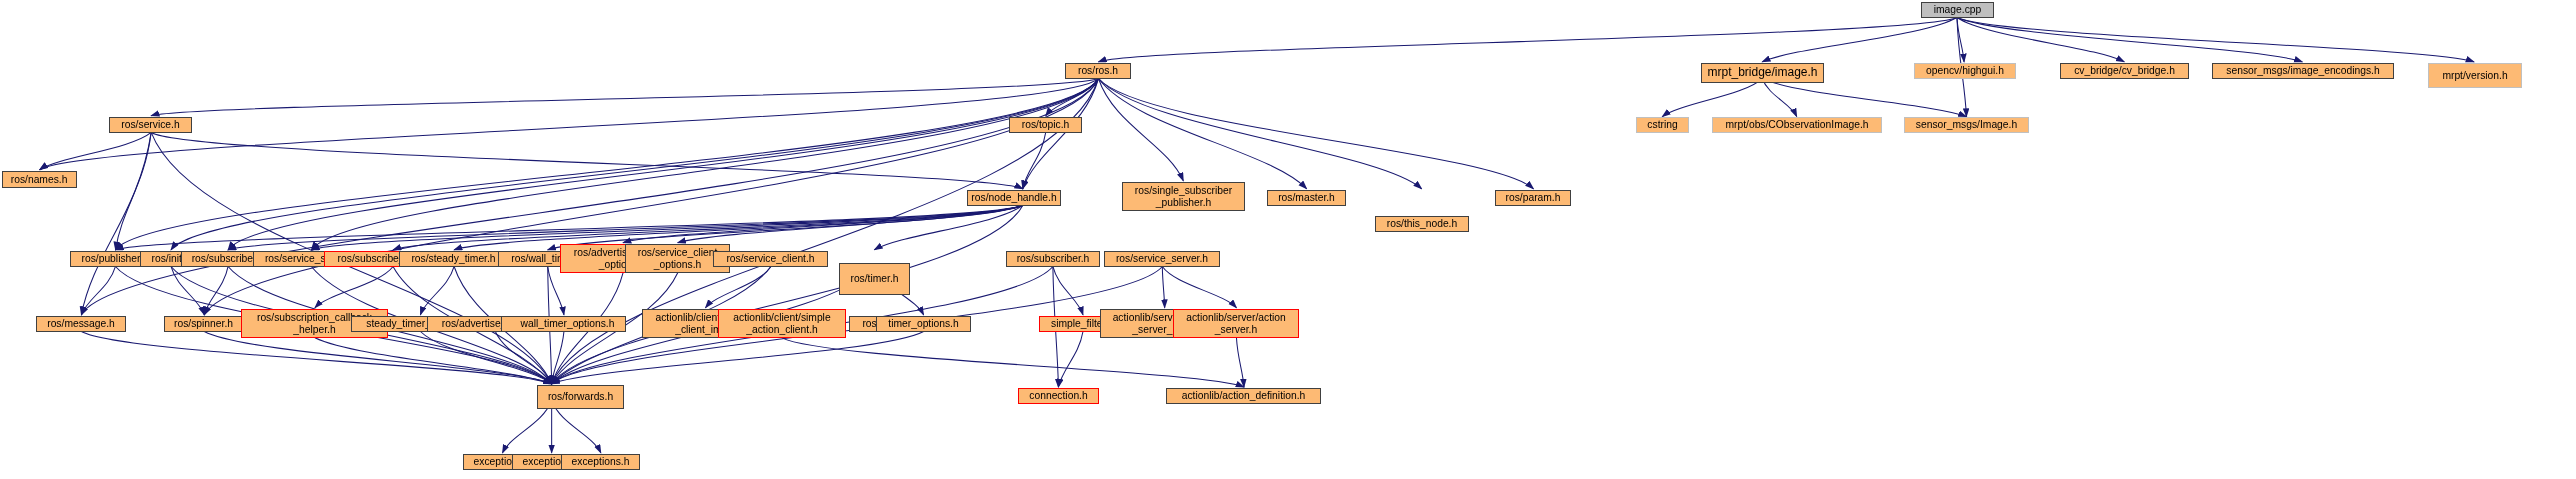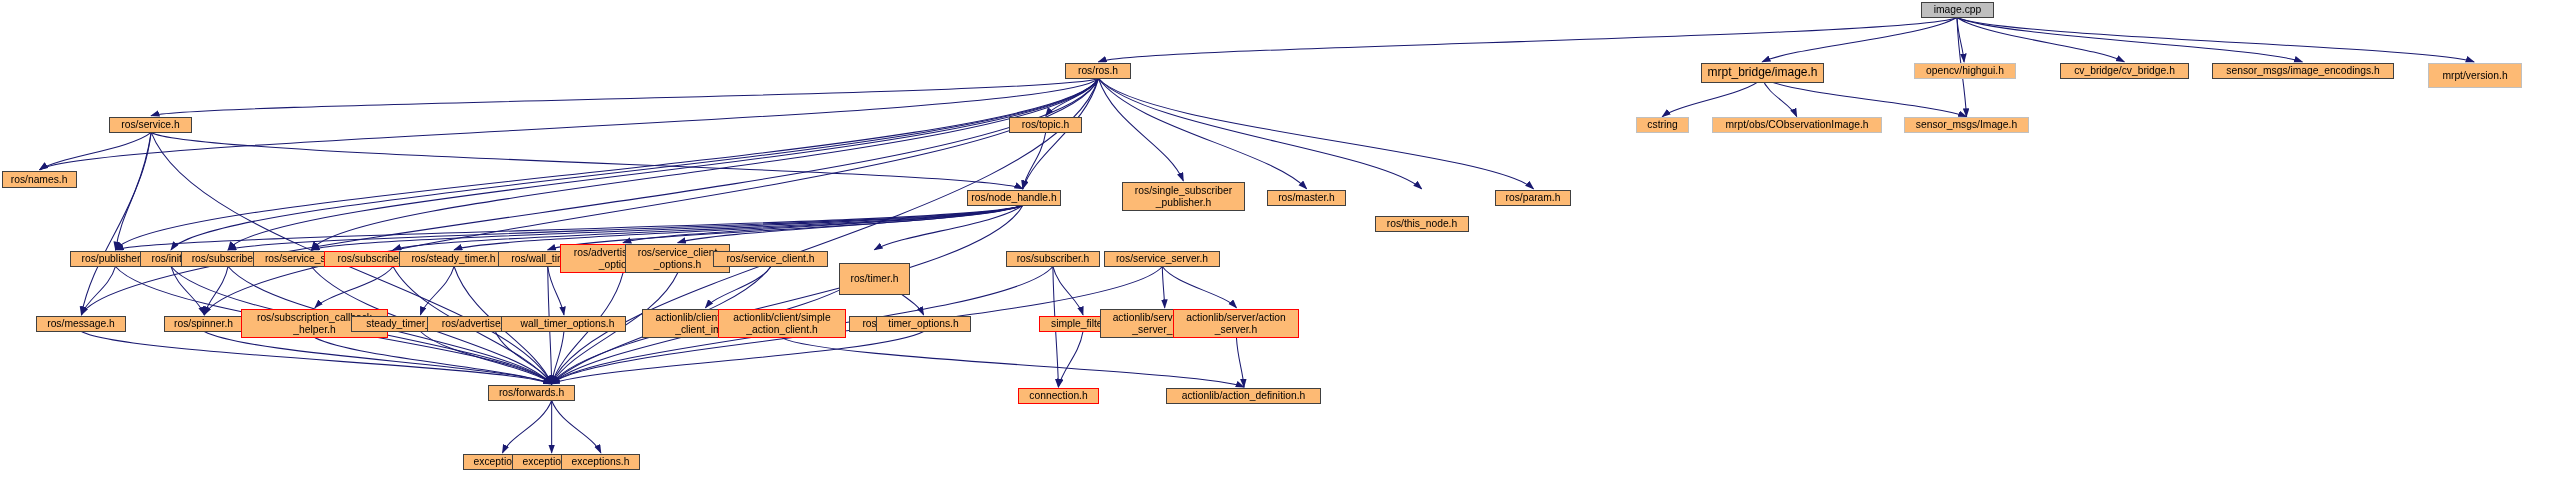--- a/index.html
+++ b/index.html
@@ -154,21 +154,21 @@
 _client_imp.h</div>
       <div class="node b-red" style="left: 718px; top: 309px; width: 128px; height: 29px; font-size: 10.3px;">actionlib/client/simple
 _action_client.h</div>
       <div class="node b-norm" style="left: 849px; top: 316px; width: 115px; height: 16px; font-size: 10.3px;">ros/service_client.h</div>
       <div class="node b-norm" style="left: 876px; top: 316px; width: 95px; height: 16px; font-size: 10.3px;">timer_options.h</div>
       <div class="node b-red" style="left: 1039px; top: 316px; width: 87px; height: 16px; font-size: 10.3px;">simple_filter.h</div>
       <div class="node b-norm" style="left: 1100px; top: 309px; width: 130px; height: 29px; font-size: 10.3px;">actionlib/server/service
 _server_imp.h</div>
       <div class="node b-red" style="left: 1173px; top: 309px; width: 126px; height: 29px; font-size: 10.3px;">actionlib/server/action
 _server.h</div>
-      <div class="node b-norm" style="left: 488px; top: 385px; width: 87px; height: 16px; font-size: 10.3px;">ros/forwards.h</div>
+      <div class="node b-norm" style="left: 537px; top: 385px; width: 87px; height: 24px; font-size: 10.3px;">ros/forwards.h</div>
       <div class="node b-red" style="left: 1018px; top: 388px; width: 81px; height: 16px; font-size: 10.3px;">connection.h</div>
       <div class="node b-norm" style="left: 1166px; top: 388px; width: 155px; height: 16px; font-size: 10.3px;">actionlib/action_definition.h</div>
       <div class="node b-norm" style="left: 463px; top: 454px; width: 79px; height: 16px; font-size: 10.3px;">exceptions.h</div>
       <div class="node b-norm" style="left: 512px; top: 454px; width: 79px; height: 16px; font-size: 10.3px;">exceptions.h</div>
       <div class="node b-norm" style="left: 561px; top: 454px; width: 79px; height: 16px; font-size: 10.3px;">exceptions.h</div>
     </div>
 </div>
 
 
 </body></html>

